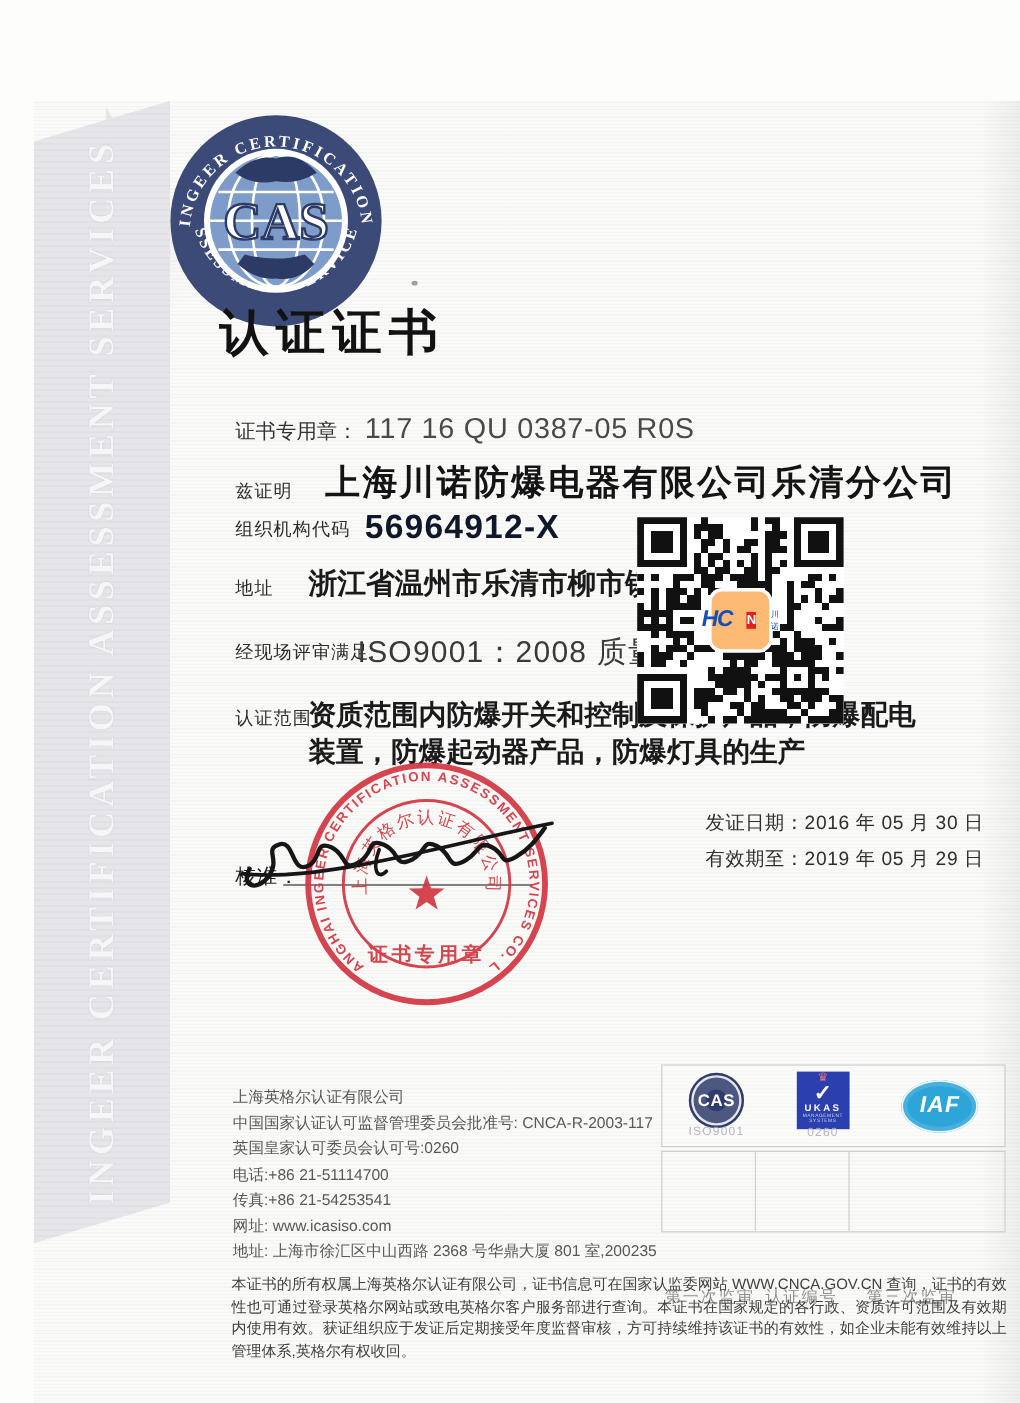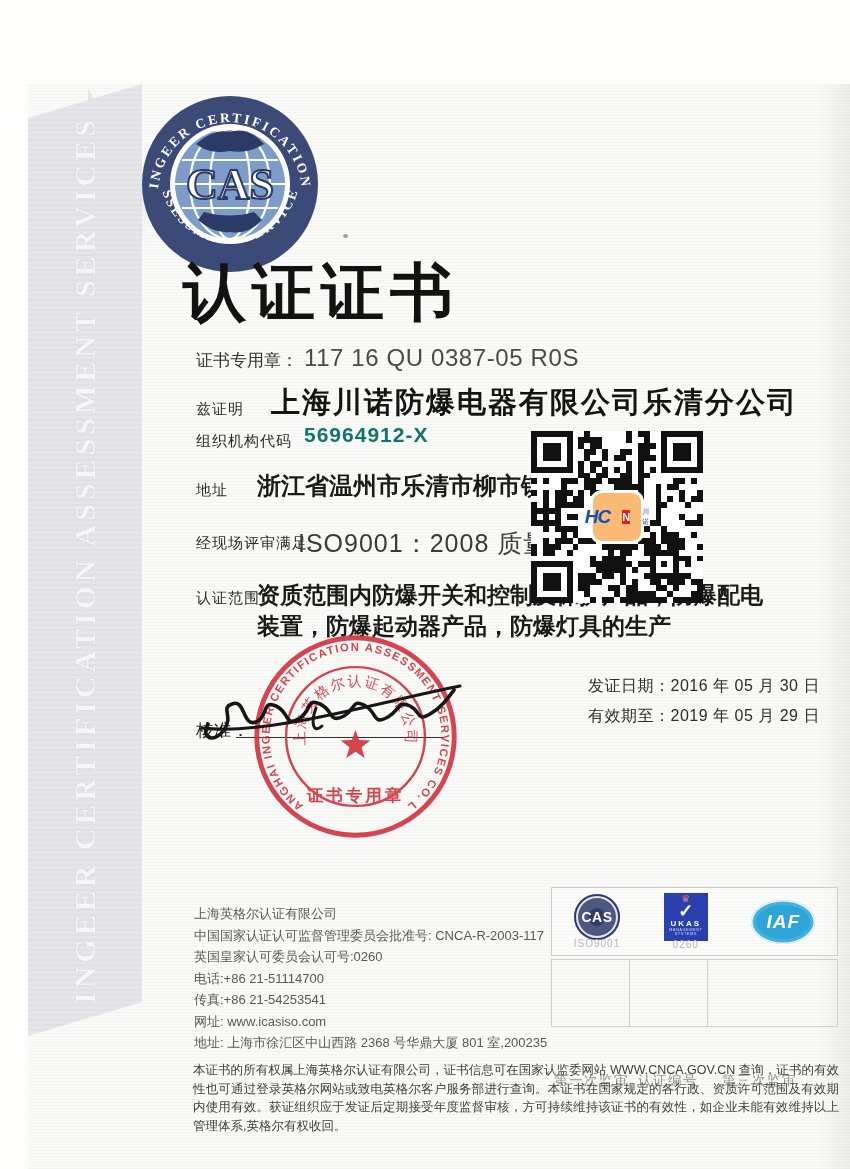--- a/index.html
+++ b/index.html
@@ -18,32 +18,32 @@
   .side-band{position:absolute;left:28px;top:84px;width:114px;height:952px;
              background:repeating-linear-gradient(0deg, rgba(120,120,130,.05) 0 2px, transparent 2px 5px),#e6e6ea;
              clip-path:polygon(0 34px,100% 0,100% 918px,0 952px);
              display:flex;align-items:center;justify-content:center;}
   .band-text{transform:rotate(-90deg);white-space:nowrap;
              font-family:"Liberation Serif",serif;font-size:30px;font-weight:600;
              letter-spacing:4px;color:#f6f6f8;text-shadow:0 0 1px rgba(160,160,170,.6);}
   
   .cas-seal{position:absolute;left:138px;top:92px;width:184px;height:184px;}
   
-  .title{position:absolute;left:183px;top:250px;margin:0;font-size:63px;font-weight:900;
+  .title{position:absolute;left:183px;top:250px;margin:0;font-size:41px;font-weight:900;
          letter-spacing:6px;color:#121212;font-family:"Liberation Sans",sans-serif;}
   .speck{position:absolute;left:343px;top:234px;width:5px;height:4px;border-radius:50%;
          background:#8a8a8a;opacity:.8;}
   
   .row-label{position:absolute;font-size:15px;color:#2c2c2c;letter-spacing:1px;}
   .certno{position:absolute;left:196px;top:344px;font-size:17px;color:#333;}
   .certno .val{font-size:24px;color:#4a4a4a;letter-spacing:.6px;margin-left:6px;}
   .company{position:absolute;left:271px;top:383px;font-size:29px;font-weight:700;
            letter-spacing:2px;color:#141414;}
-  .orgcode-val{position:absolute;left:304px;top:423px;font-size:21px;font-weight:700;
-               letter-spacing:1px;color:#0f766e;}
+  .orgcode-val{position:absolute;left:304px;top:423px;font-size:28px;font-weight:700;
+               letter-spacing:1px;color:#0f172a;}
   .addr-val{position:absolute;left:257px;top:470px;font-size:24px;font-weight:700;color:#1a1a1a;}
   .std-val{position:absolute;left:298px;top:527px;font-size:25px;color:#3a3a3a;letter-spacing:1px;}
   .scope-val{position:absolute;left:257px;top:580px;width:520px;font-size:23px;font-weight:700;
              color:#1a1a1a;line-height:31px;}
   
   .qr{position:absolute;left:531px;top:431px;width:172px;height:172px;background:#fff;z-index:5;}
   .qr svg{display:block;width:172px;height:172px;}
   .qr-logo{position:absolute;left:62px;top:62px;width:48px;height:48px;background:#fdba74;
            border-radius:9px;box-shadow:0 0 0 3px #fff;display:flex;align-items:center;
            justify-content:center;gap:12px;}

